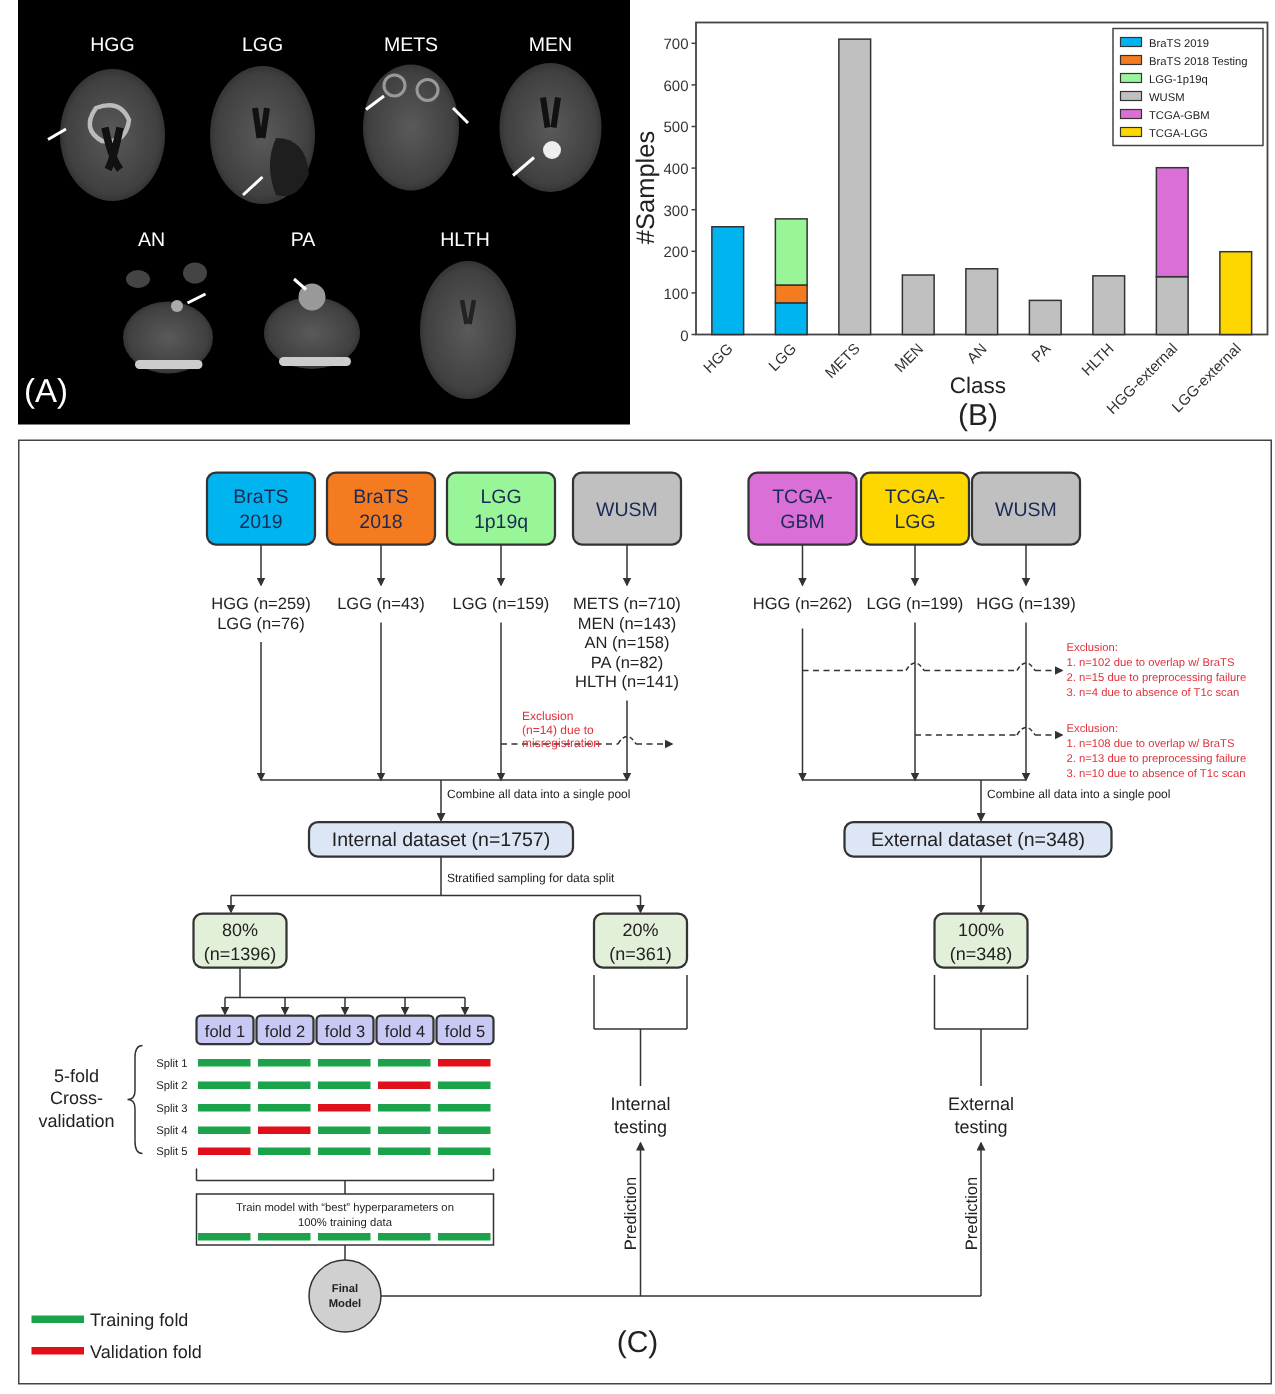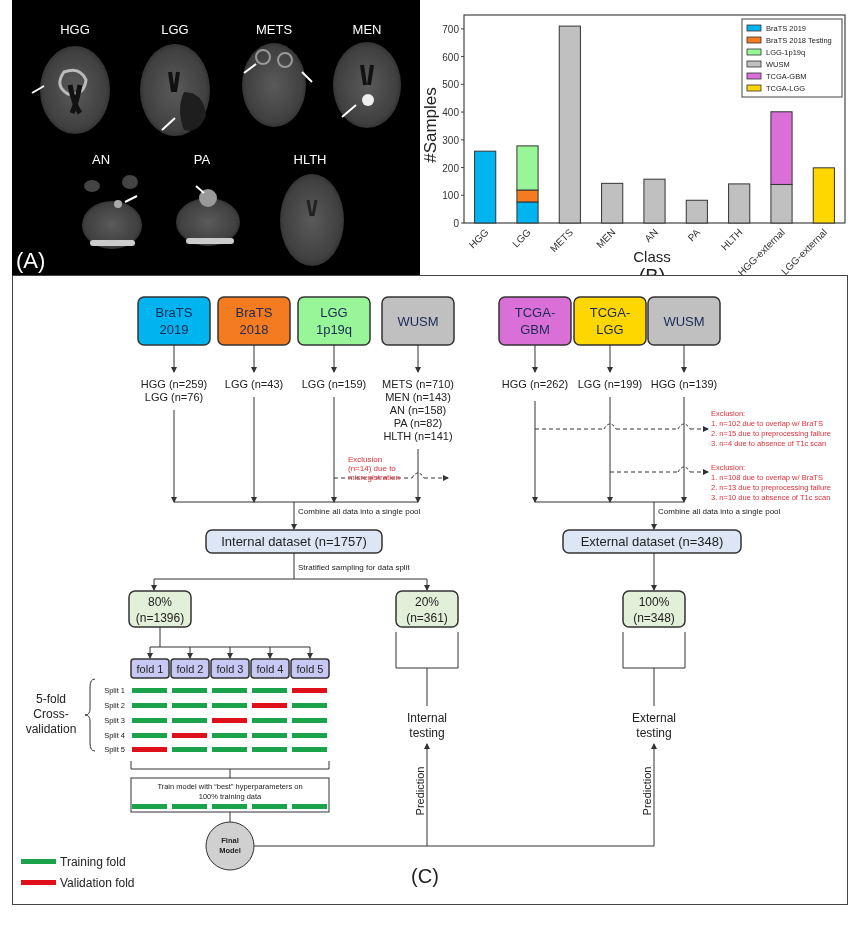--- a/index.html
+++ b/index.html
@@ -1,21 +1,21 @@
 <!DOCTYPE html>
 <html><head>
 <meta charset="utf-8">
 <style>
   html,body{margin:0;padding:0;background:#fff;}
   body{width:850px;height:929px;position:relative;overflow:hidden;font-family:"Liberation Sans",sans-serif;color:#222;}
   #panelA{position:absolute;left:12px;top:0;width:408px;height:283px;background:#000;}
   .mri-label{position:absolute;color:#fff;font-size:13px;text-align:center;width:80px;margin-left:-40px;}
   #panelA .plabel{position:absolute;left:4px;top:248px;color:#fff;font-size:22px;}
   #panelB{position:absolute;left:420px;top:0;width:430px;height:290px;}
-  #panelC{position:absolute;left:12px;top:275px;width:834px;height:628px;border:1.5px solid #444;background:#fff;}
+  #panelC{position:absolute;left:12px;top:293px;width:834px;height:628px;border:1.5px solid #444;background:#fff;}
   svg text{font-family:"Liberation Sans",sans-serif;}
 </style>
 </head>
 <body>
 
 <div id="panelA">
   <svg width="408" height="283">
     <defs>
       <radialGradient id="bg1" cx="50%" cy="50%" r="55%">
         <stop offset="0%" stop-color="#5a5a5a"></stop>

